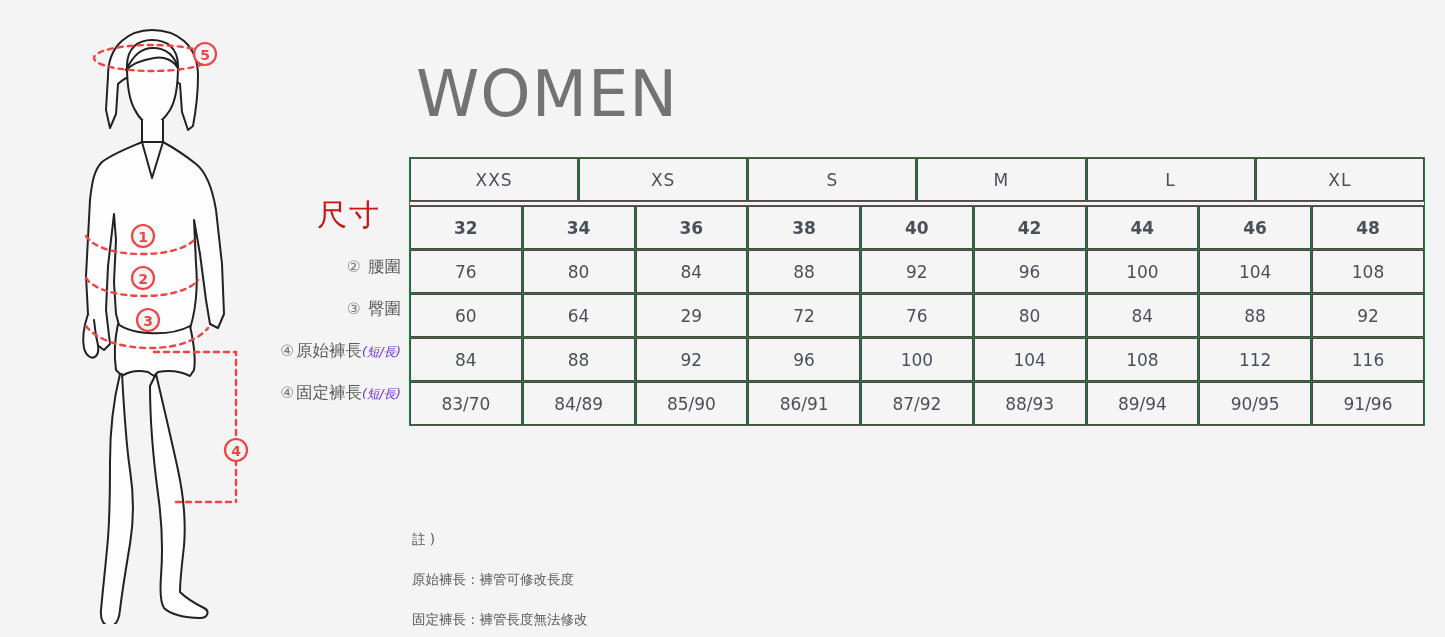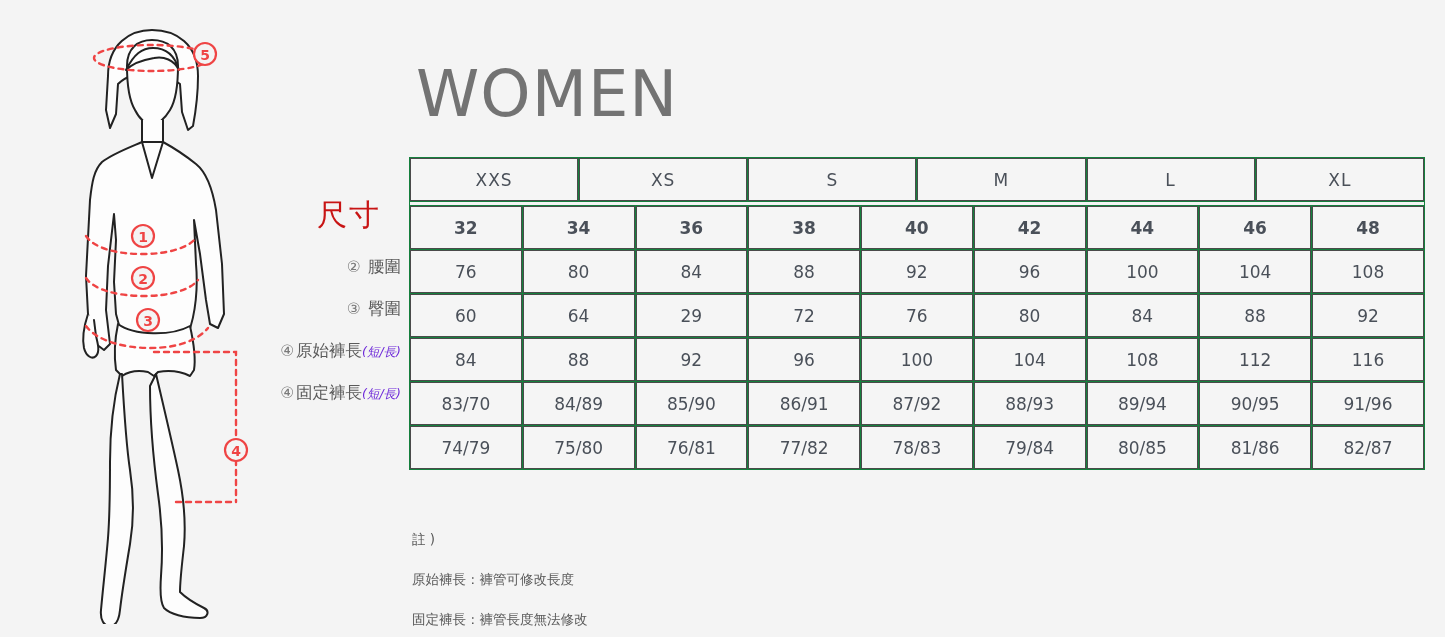--- a/index.html
+++ b/index.html
@@ -299,31 +299,20 @@
           <td colspan="2">83/70</td>
           <td colspan="2">84/89</td>
           <td colspan="2">85/90</td>
           <td colspan="2">86/91</td>
           <td colspan="2">87/92</td>
           <td colspan="2">88/93</td>
           <td colspan="2">89/94</td>
           <td colspan="2">90/95</td>
           <td colspan="2">91/96</td>
         </tr>
-      <tr class="data-row">
-          <td colspan="2">74/79</td>
-          <td colspan="2">75/80</td>
-          <td colspan="2">76/81</td>
-          <td colspan="2">77/82</td>
-          <td colspan="2">78/83</td>
-          <td colspan="2">79/84</td>
-          <td colspan="2">80/85</td>
-          <td colspan="2">81/86</td>
-          <td colspan="2">82/87</td>
-        </tr>
     </tbody>
   </table>
 </div>
 
 <div id="footnote">
   <div>註 )</div>
   <div>原始褲長：褲管可修改長度</div>
   <div>固定褲長：褲管長度無法修改</div>
 </div>
 

